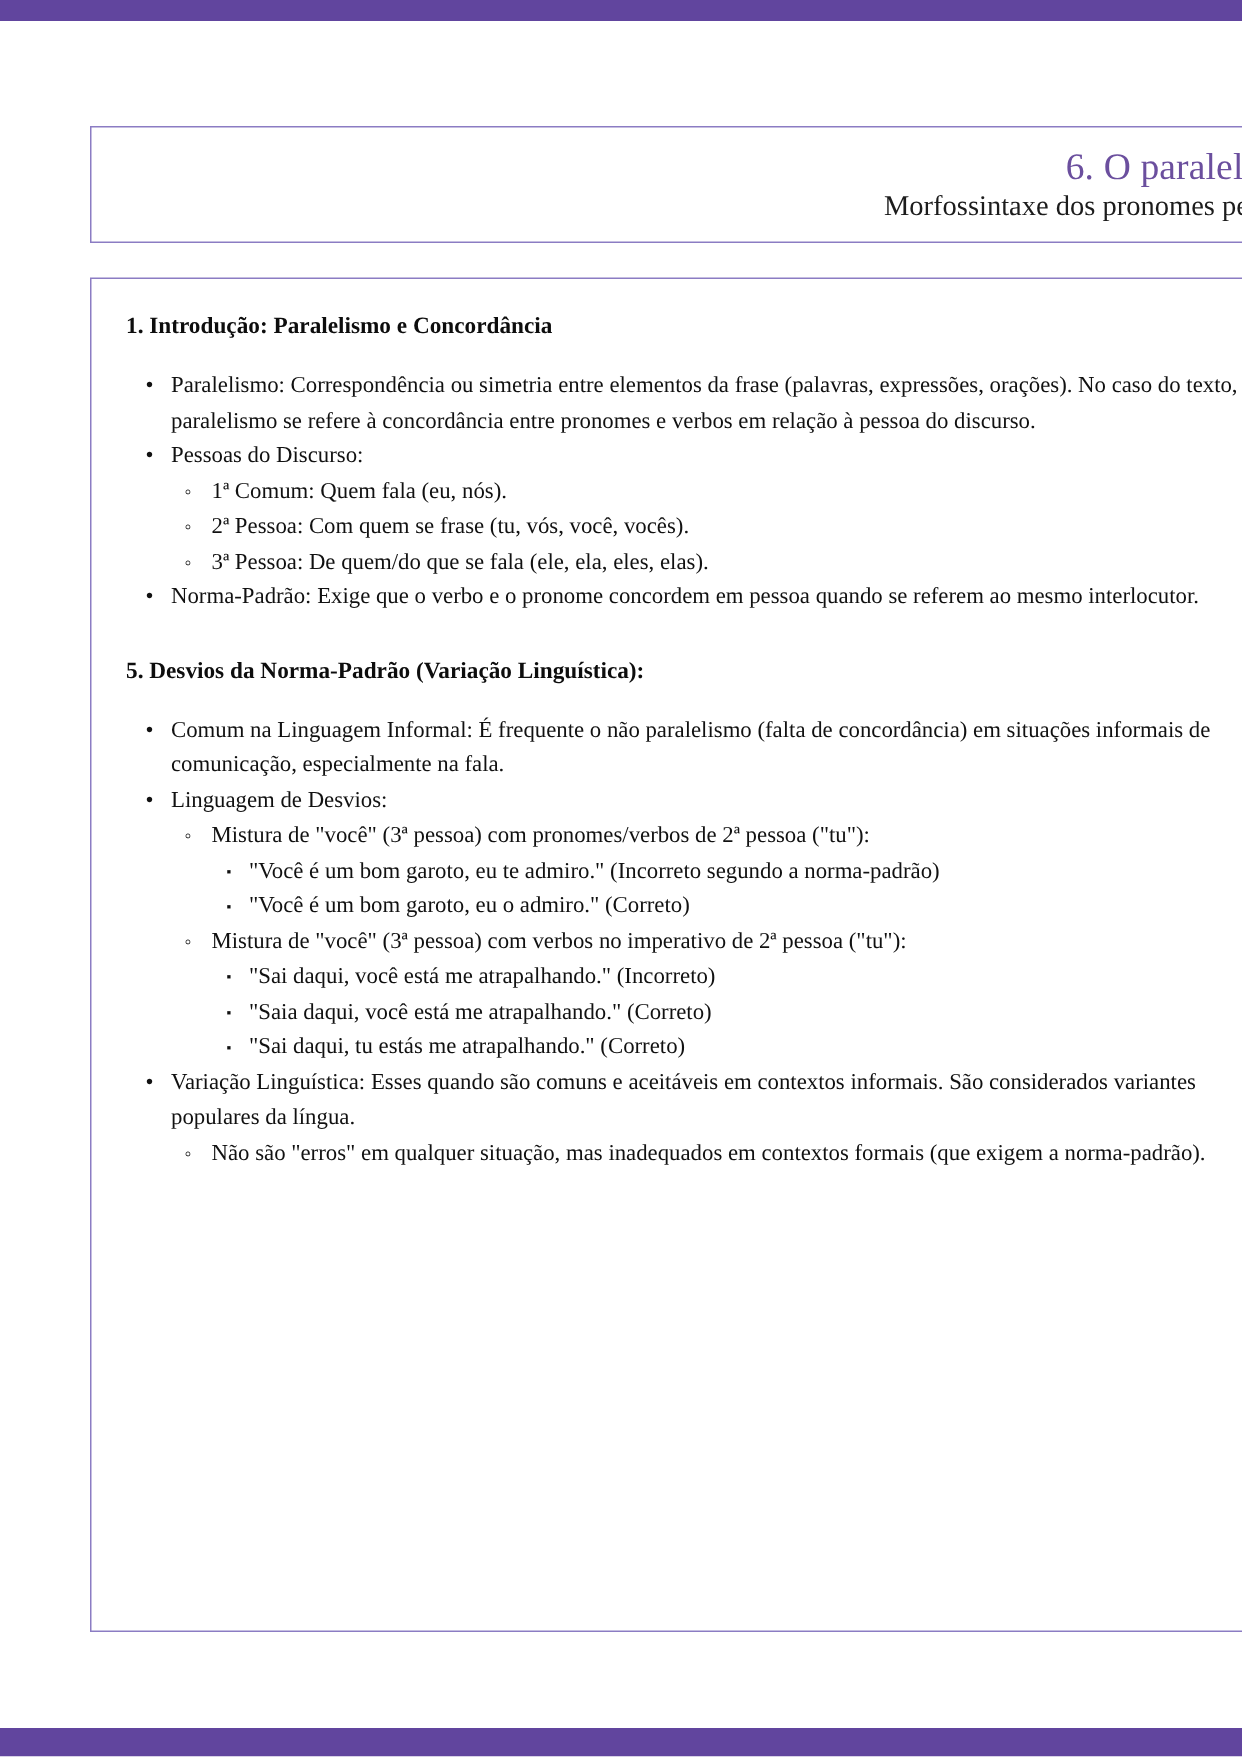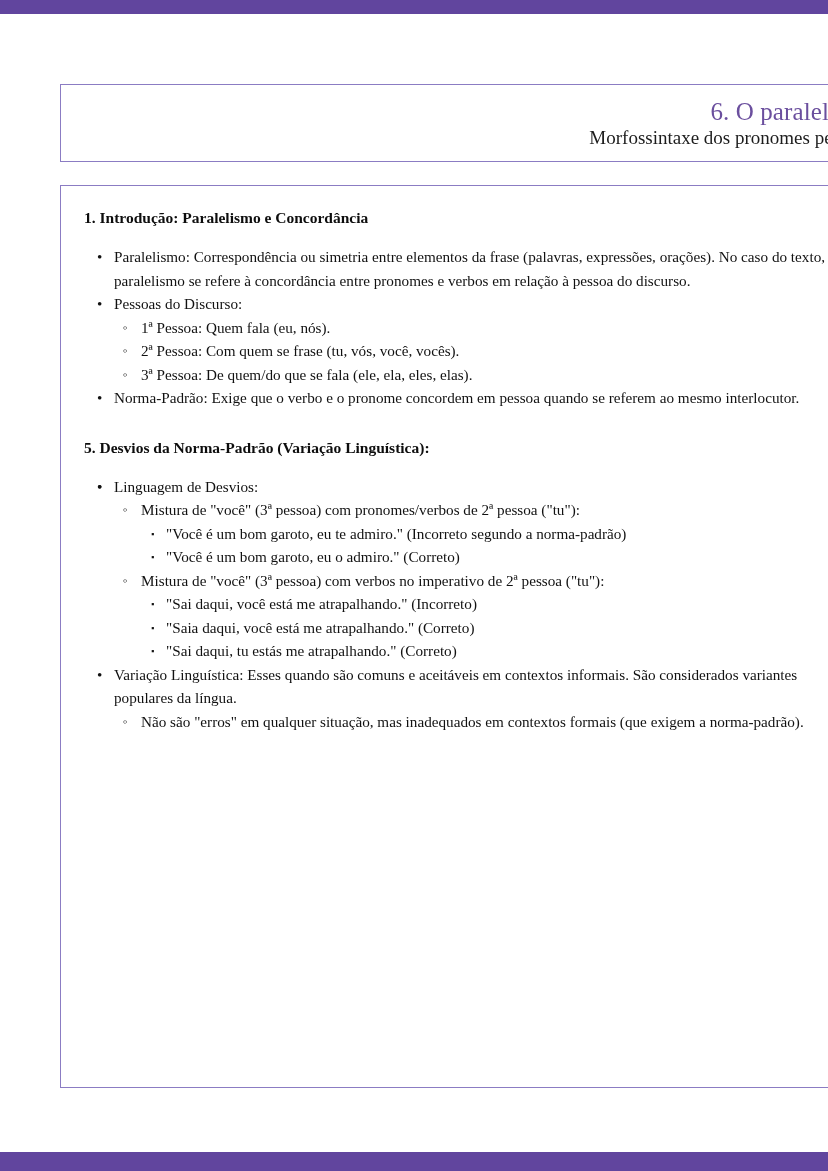--- a/index.html
+++ b/index.html
@@ -170,21 +170,21 @@
       <li class="b1">
         <span class="mk1">•</span>
         <span class="txt">Paralelismo: Correspondência ou simetria entre elementos da frase (palavras, expressões, orações). No caso do texto, o paralelismo se refere à concordância entre pronomes e verbos em relação à pessoa do discurso.</span>
       </li>
       <li class="b1">
         <span class="mk1">•</span>
         <span class="txt">Pessoas do Discurso:</span>
         <ul class="lvl2">
           <li class="b2">
             <span class="mk2">◦</span>
-            <span class="txt">1ª Pessoa: Quem fala (eu, nós).</span>
+            <span class="txt">1ª Comum: Quem fala (eu, nós).</span>
           </li>
           <li class="b2">
             <span class="mk2">◦</span>
             <span class="txt">2ª Pessoa: Com quem se frase (tu, vós, você, vocês).</span>
           </li>
           <li class="b2">
             <span class="mk2">◦</span>
             <span class="txt">3ª Pessoa: De quem/do que se fala (ele, ela, eles, elas).</span>
           </li>
         </ul>
@@ -192,20 +192,21 @@
       <li class="b1">
         <span class="mk1">•</span>
         <span class="txt">Norma-Padrão: Exige que o verbo e o pronome concordem em pessoa quando se referem ao mesmo interlocutor.</span>
       </li>
     </ul>
 
     <div class="section-heading second">5. Desvios da Norma-Padrão (Variação Linguística):</div>
     <ul class="lvl1">
       <li class="b1">
         <span class="mk1">•</span>
+        <span class="txt">Comum na Linguagem Informal: É frequente o não paralelismo (falta de concordância) em situações informais de comunicação, especialmente na fala.</span>
       </li>
       <li class="b1">
         <span class="mk1">•</span>
         <span class="txt">Linguagem de Desvios:</span>
         <ul class="lvl2">
           <li class="b2">
             <span class="mk2">◦</span>
             <span class="txt">Mistura de "você" (3ª pessoa) com pronomes/verbos de 2ª pessoa ("tu"):</span>
             <ul class="lvl3">
               <li class="b3">

